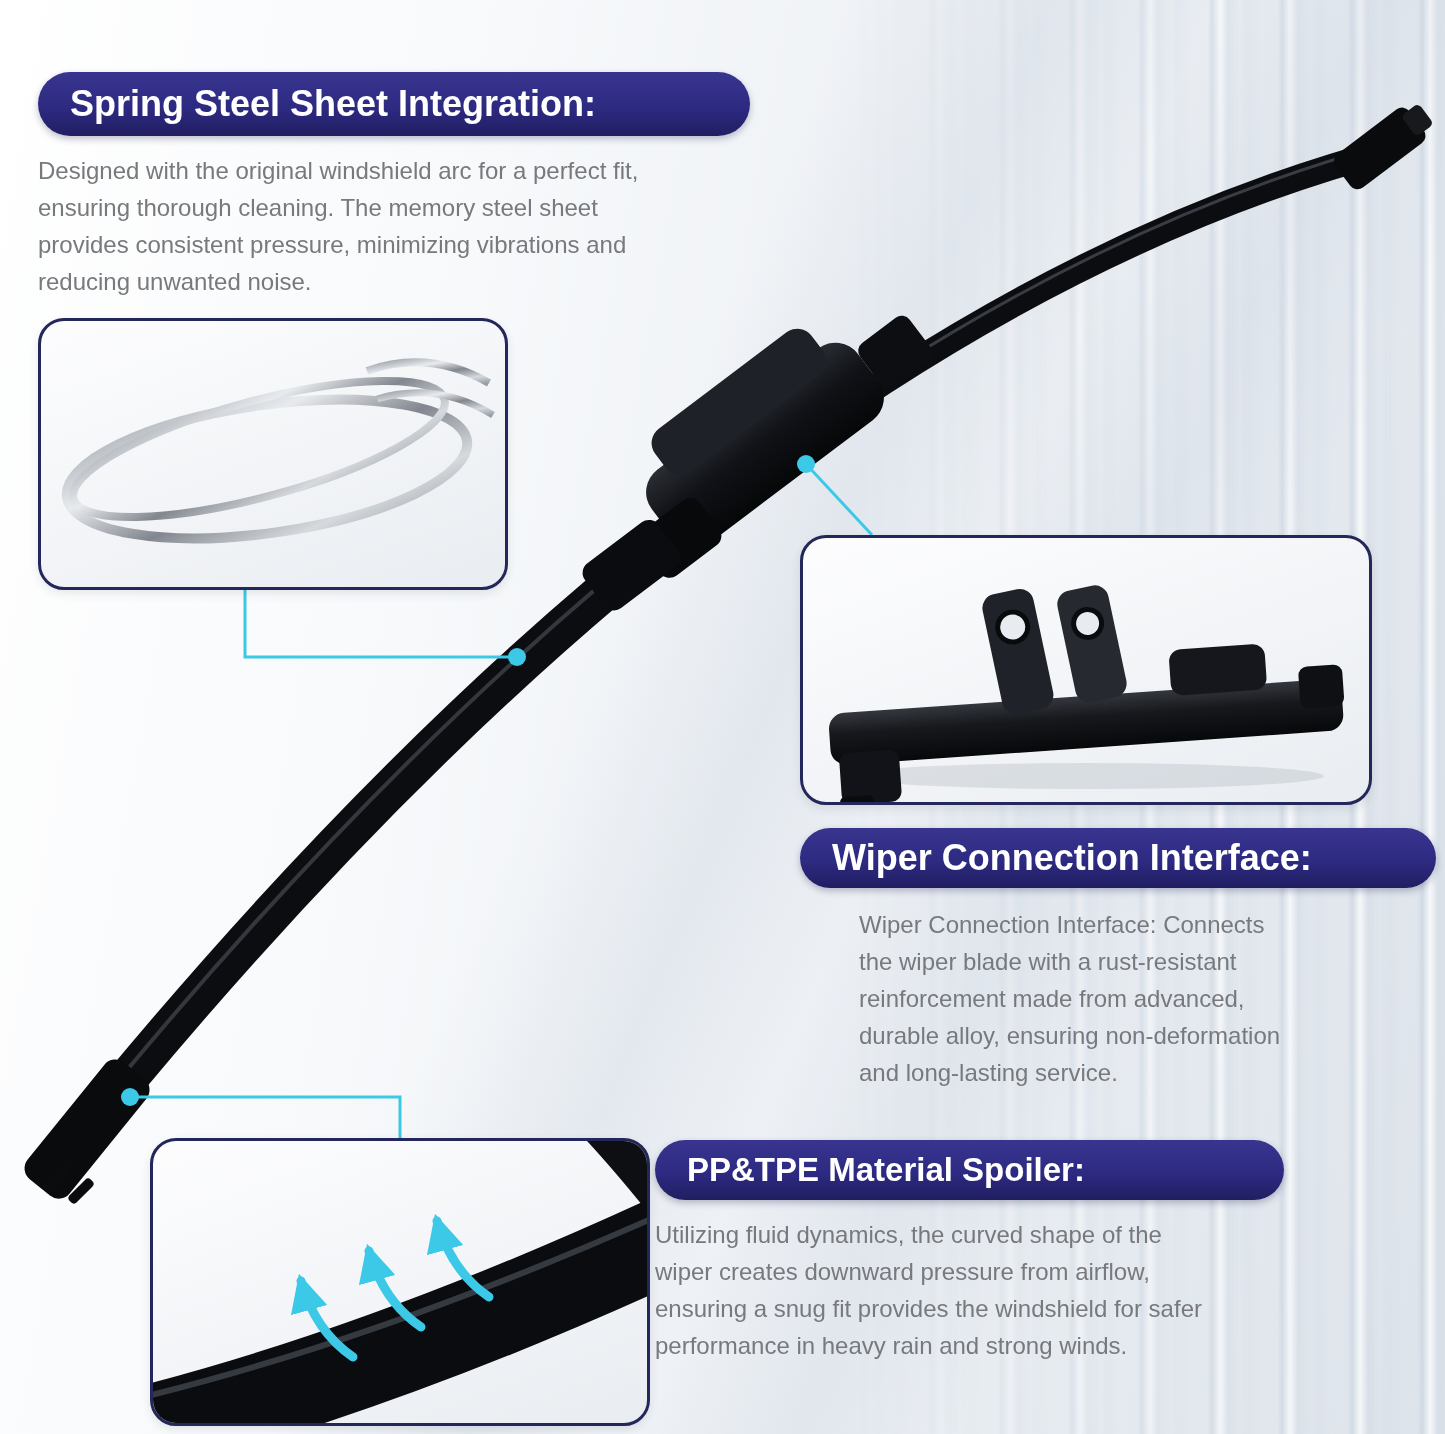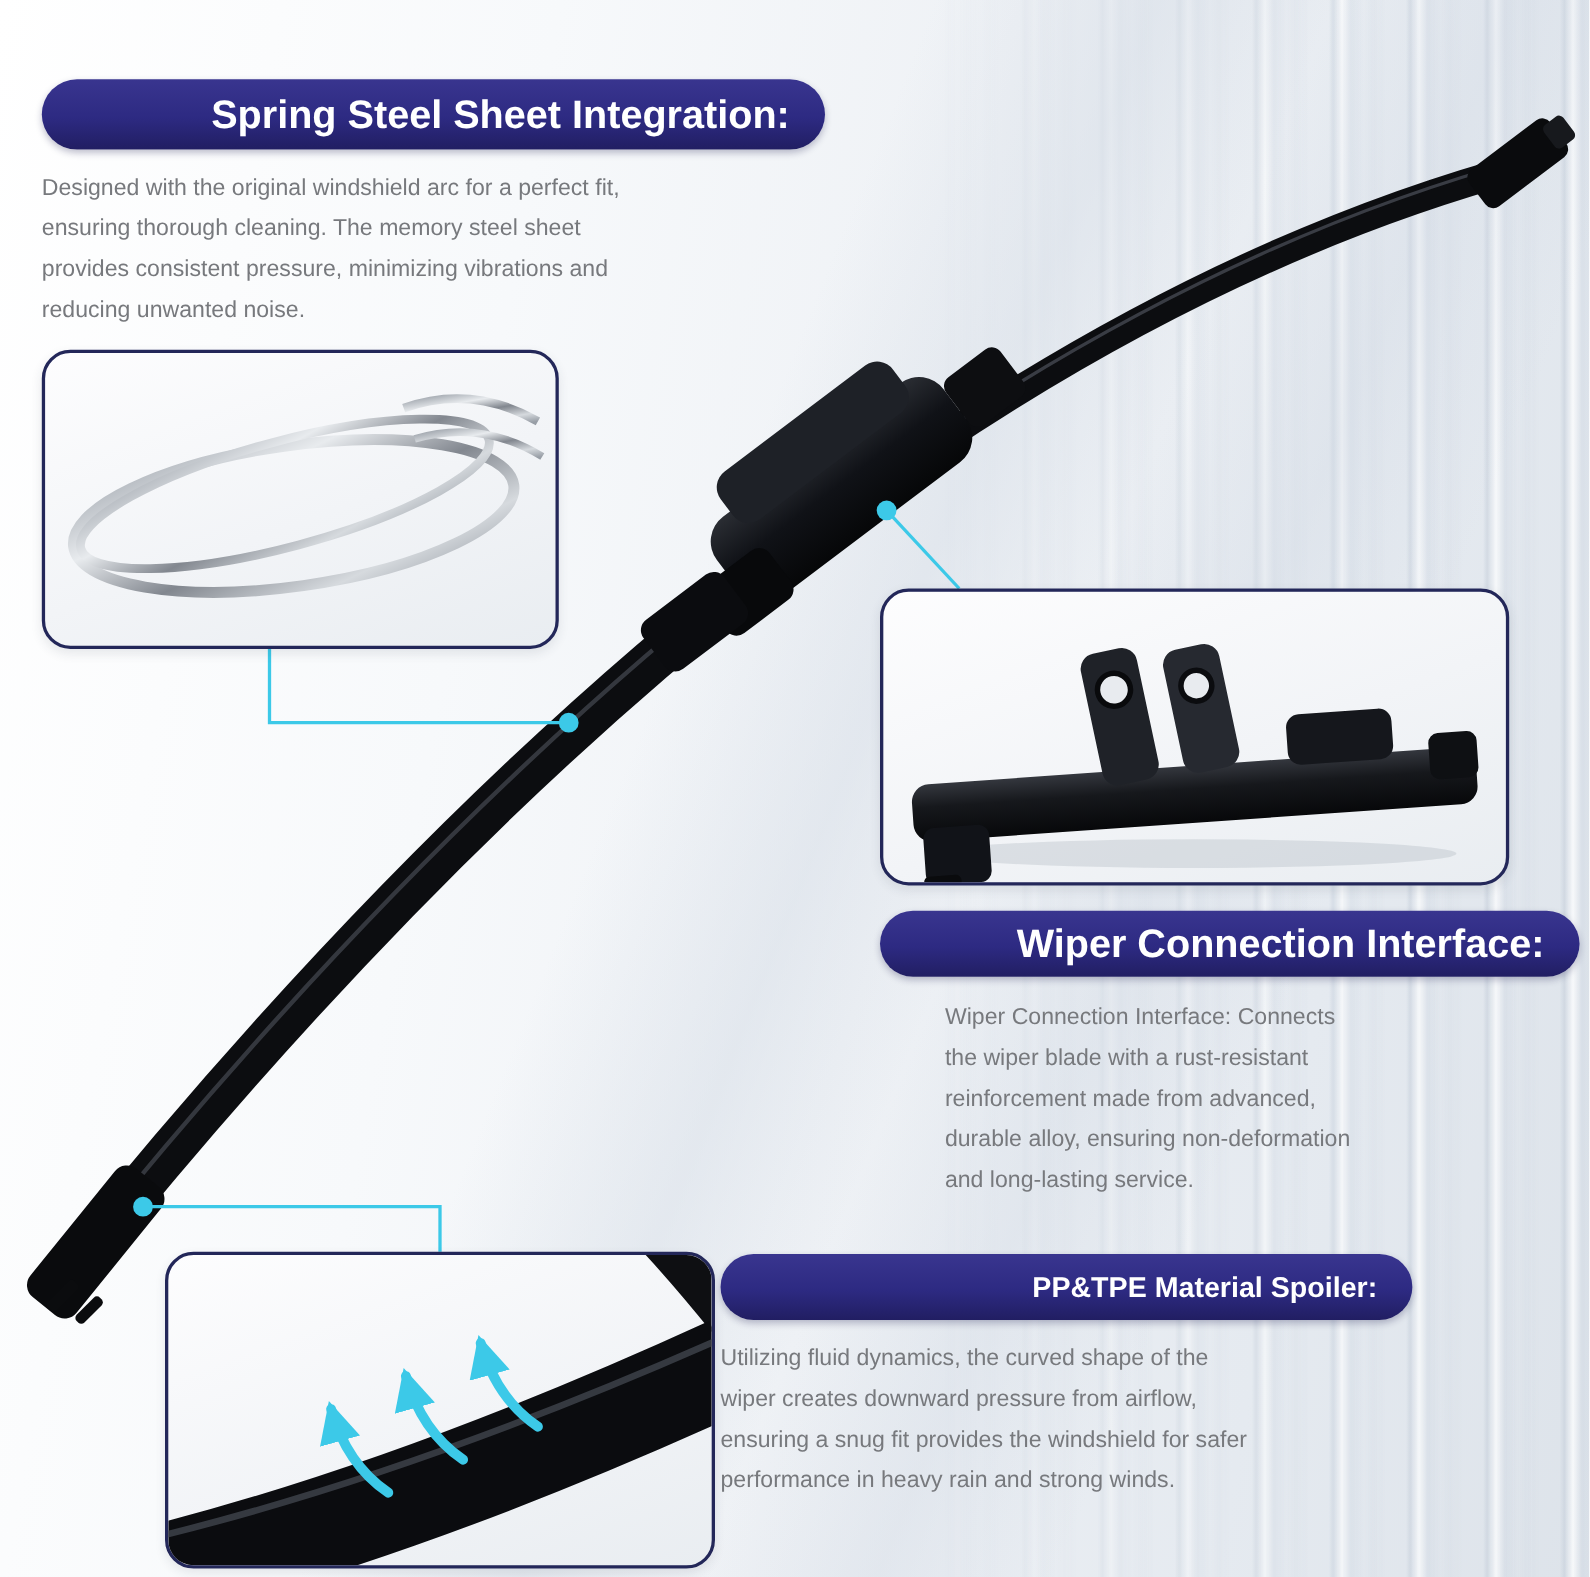--- a/index.html
+++ b/index.html
@@ -32,28 +32,27 @@
       rgba(255,255,255,0) 76%);
   }
   .art{position:absolute;left:0;top:0;}
   .banner{
     position:absolute;display:flex;align-items:center;
     padding:0 32px;color:#ffffff;font-weight:bold;
     border-radius:34px;
     background:linear-gradient(180deg,#39358f 0%, var(--banner-navy) 55%, #211e62 100%);
     box-shadow:0 3px 7px rgba(25,25,75,0.28);
     white-space:nowrap;
-    justify-content:flex-end;
   }
   .banner-1{left:38px;top:72px;width:648px;height:64px;font-size:36px;}
   .banner-2{left:800px;top:828px;width:572px;height:60px;font-size:36px;}
-  .banner-3{left:655px;top:1140px;width:565px;height:60px;font-size:26px;}
+  .banner-3{left:655px;top:1140px;width:565px;height:60px;font-size:33px;}
   .body-text{
     position:absolute;margin:0;color:var(--body-text);
-    font-size:21px;line-height:37px;white-space:pre-line;
+    font-size:24px;line-height:37px;white-space:pre-line;
   }
   .body-1{left:38px;top:152px;width:880px;}
   .body-2{left:834px;top:906px;width:600px;margin-left:25px;}
   .body-3{left:655px;top:1216px;width:760px;}
   .photo-box{
     position:absolute;box-sizing:border-box;
     border:3px solid var(--box-border);border-radius:26px;
     background:linear-gradient(160deg,#fdfdfe 0%,#f2f4f7 55%,#e9edf1 100%);
     overflow:hidden;
     box-shadow:0 4px 10px rgba(40,50,70,0.10);

